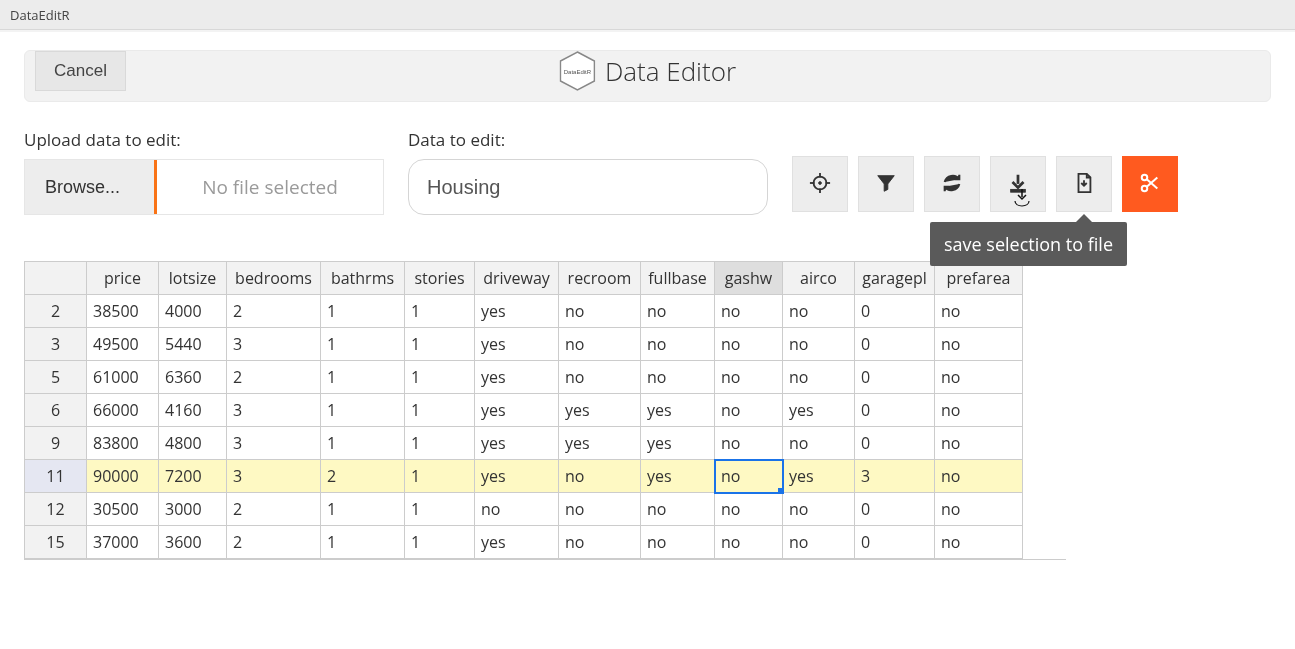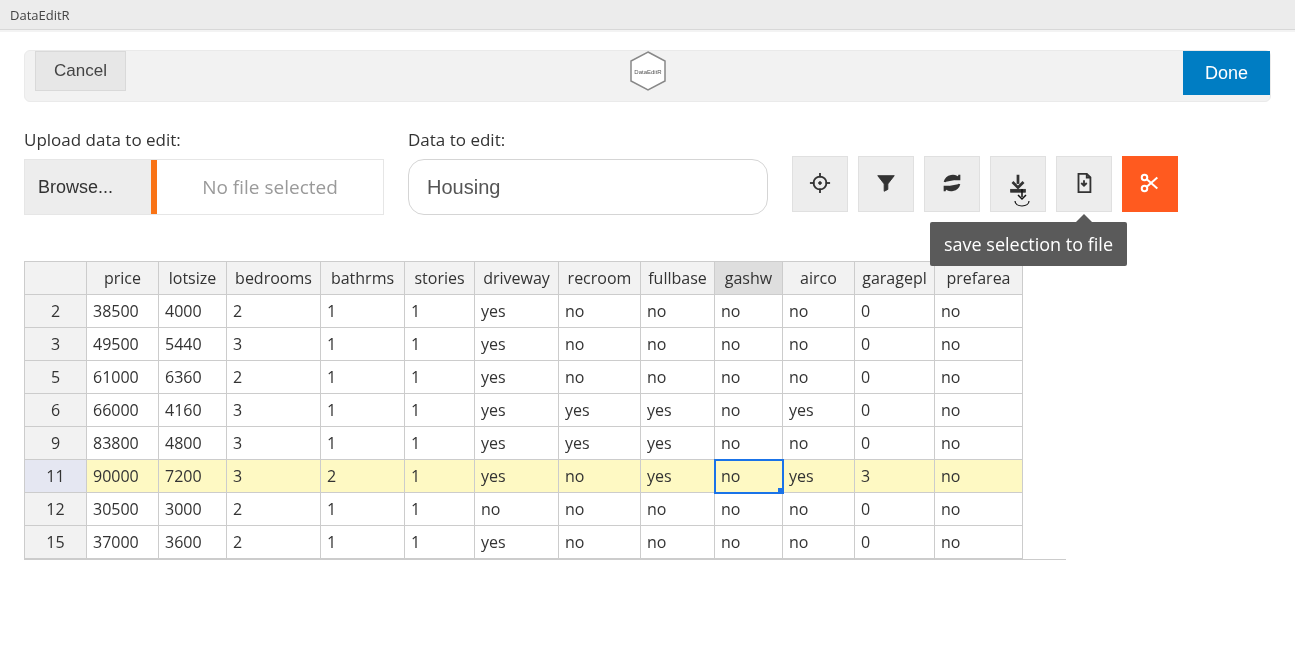--- a/index.html
+++ b/index.html
@@ -88,22 +88,22 @@
     display:flex;
     gap:14px;
     align-items:flex-start;
     margin-bottom:14px;
     position:relative;
   }
   .ctrl-col { display:flex; flex-direction:column; }
   .ctrl-label { font-size:17px; color:#333; margin-bottom:8px; }
   .file-picker { display:flex; width:360px; height:56px; border:1px solid #e6e6e6; }
   .browse-btn {
-    width:132px; background:#ededed; border:none; border-right:6px solid #f97316;
-    font-size:18px; color:#333; cursor:pointer; text-align:left; padding-left:13px;
+    width:132px; background:#ededed; border:none; border-right:3px solid #f97316;
+    font-size:18px; color:#333; cursor:pointer; text-align:left; padding-left:20px;
   }
   .file-name {
     flex:1; display:flex; align-items:center; justify-content:center;
     color:#9a9a9a; font-size:19px;
   }
   .data-select {
     width:360px; height:56px; border:1px solid #d5d5d5; border-radius:16px;
     font-size:20px; color:#555; padding:0 18px; background:#fff;
   }
   .toolbar { display:flex; gap:10px; margin-top:28px; position:relative; }
@@ -213,24 +213,22 @@
       <button class="cancel-btn">
         <span>Cancel</span>
       </button>
       <div class="header-center">
         <span class="hex-logo">
           <svg viewBox="0 0 36 40">
             <polygon points="18,1 35,10 35,30 18,39 1,30 1,10" fill="#fff" stroke="#888" stroke-width="1.5"></polygon>
             <text x="18" y="23" class="logo-text">DataEditR</text>
           </svg>
         </span>
+        <span class="modal-title">Data Editor</span>
       </div>
-      <button class="done-btn">
-        <span>Done</span>
-      </button>
     </div>
 
     <div class="controls-row">
       <div class="ctrl-col" style="width:370px">
         <span class="ctrl-label">Upload data to edit:</span>
         <div class="file-picker">
           <button class="browse-btn">
             <span>Browse...</span>
           </button>
           <div class="file-name">No file selected</div>

